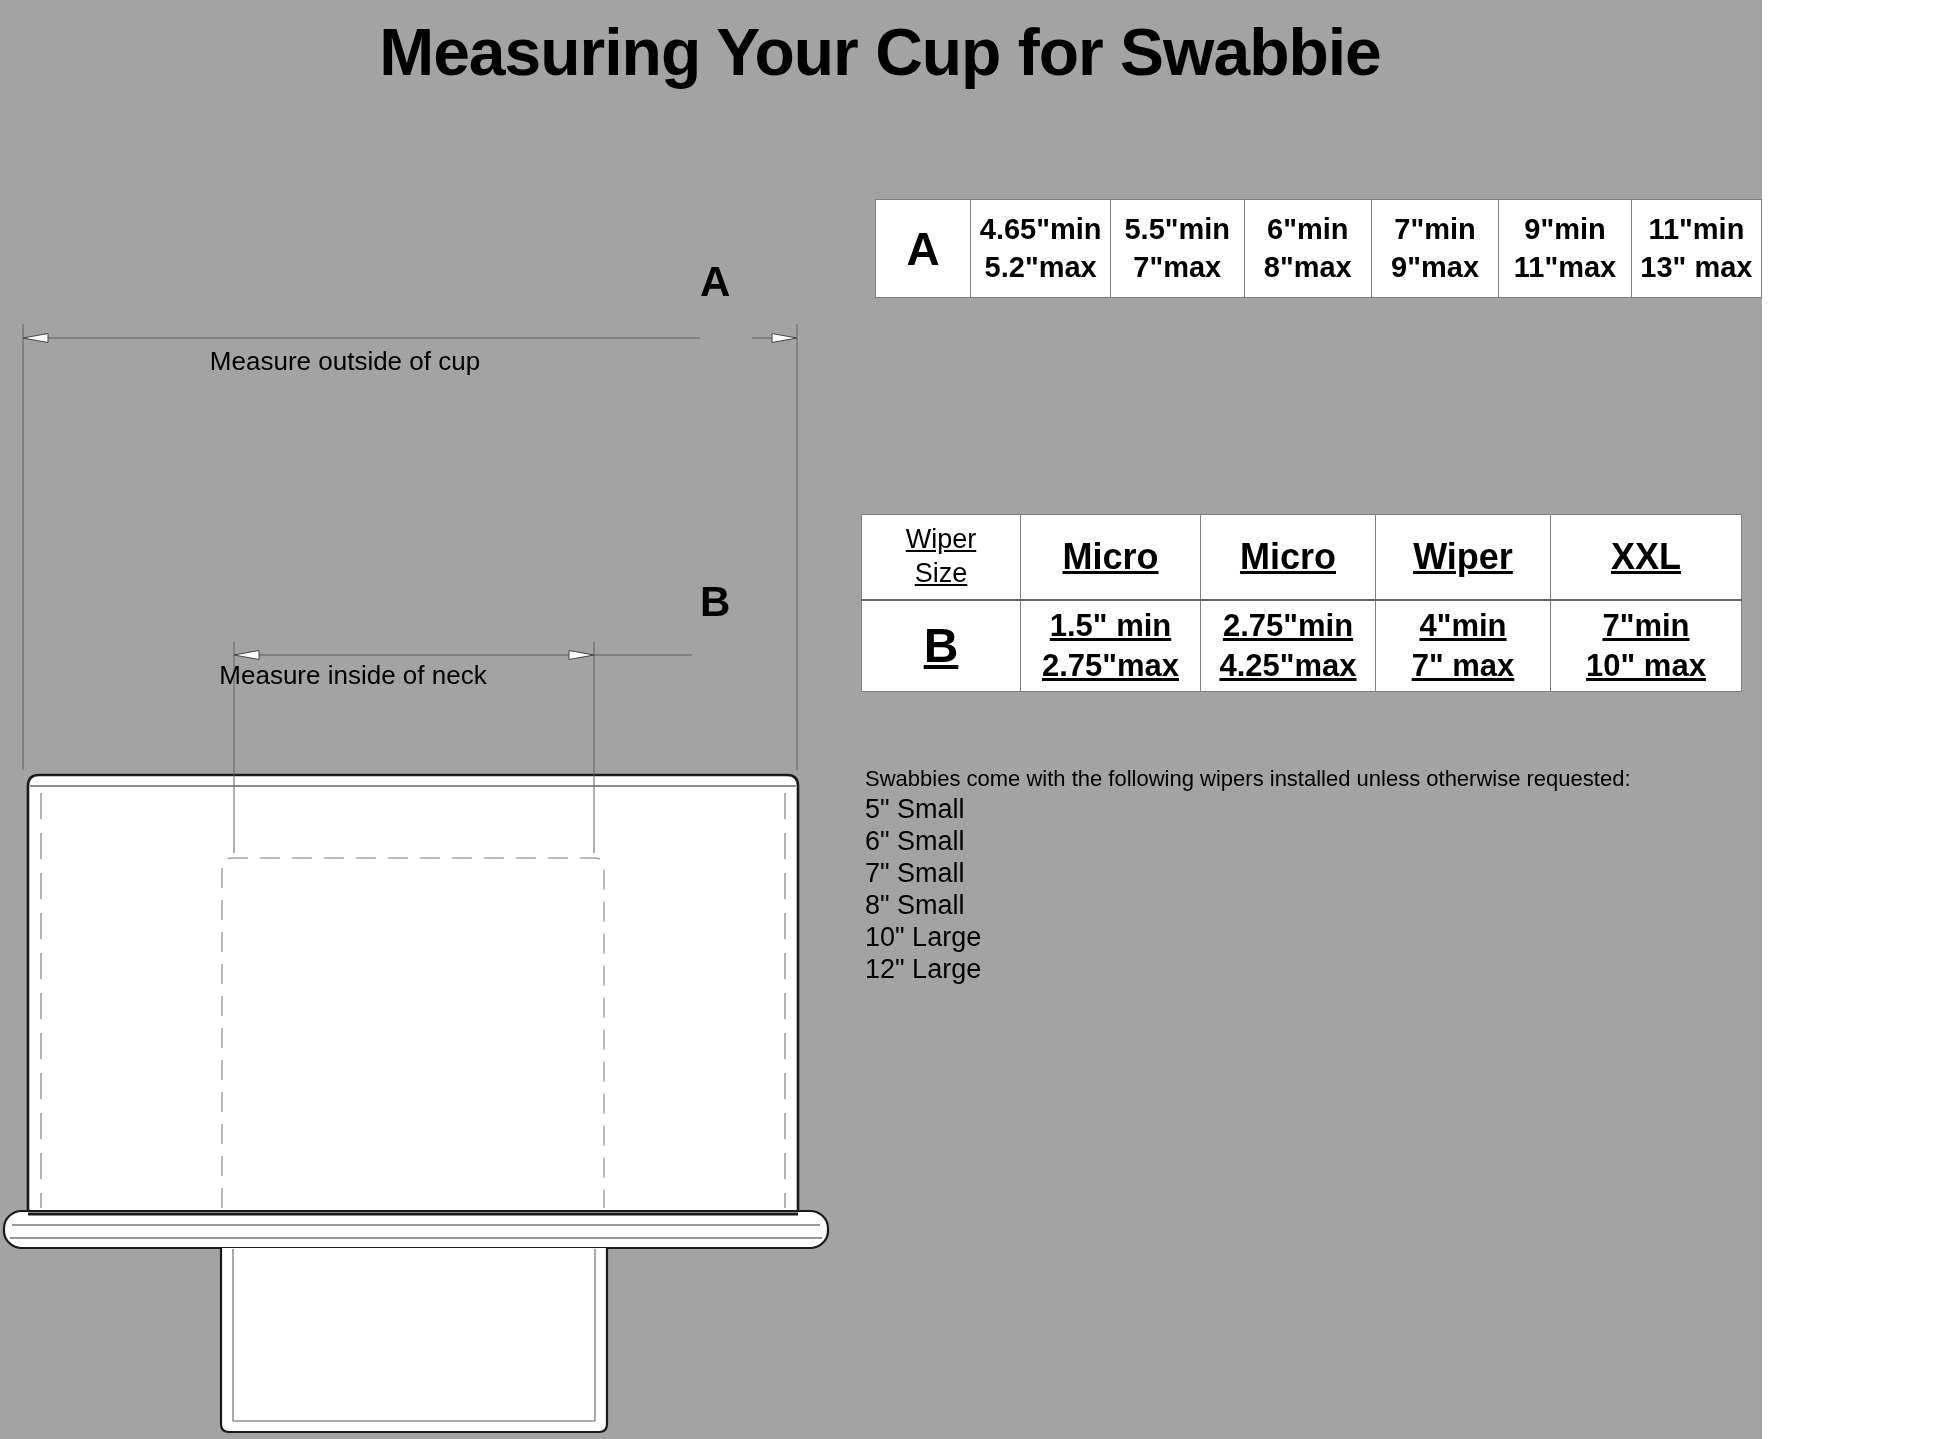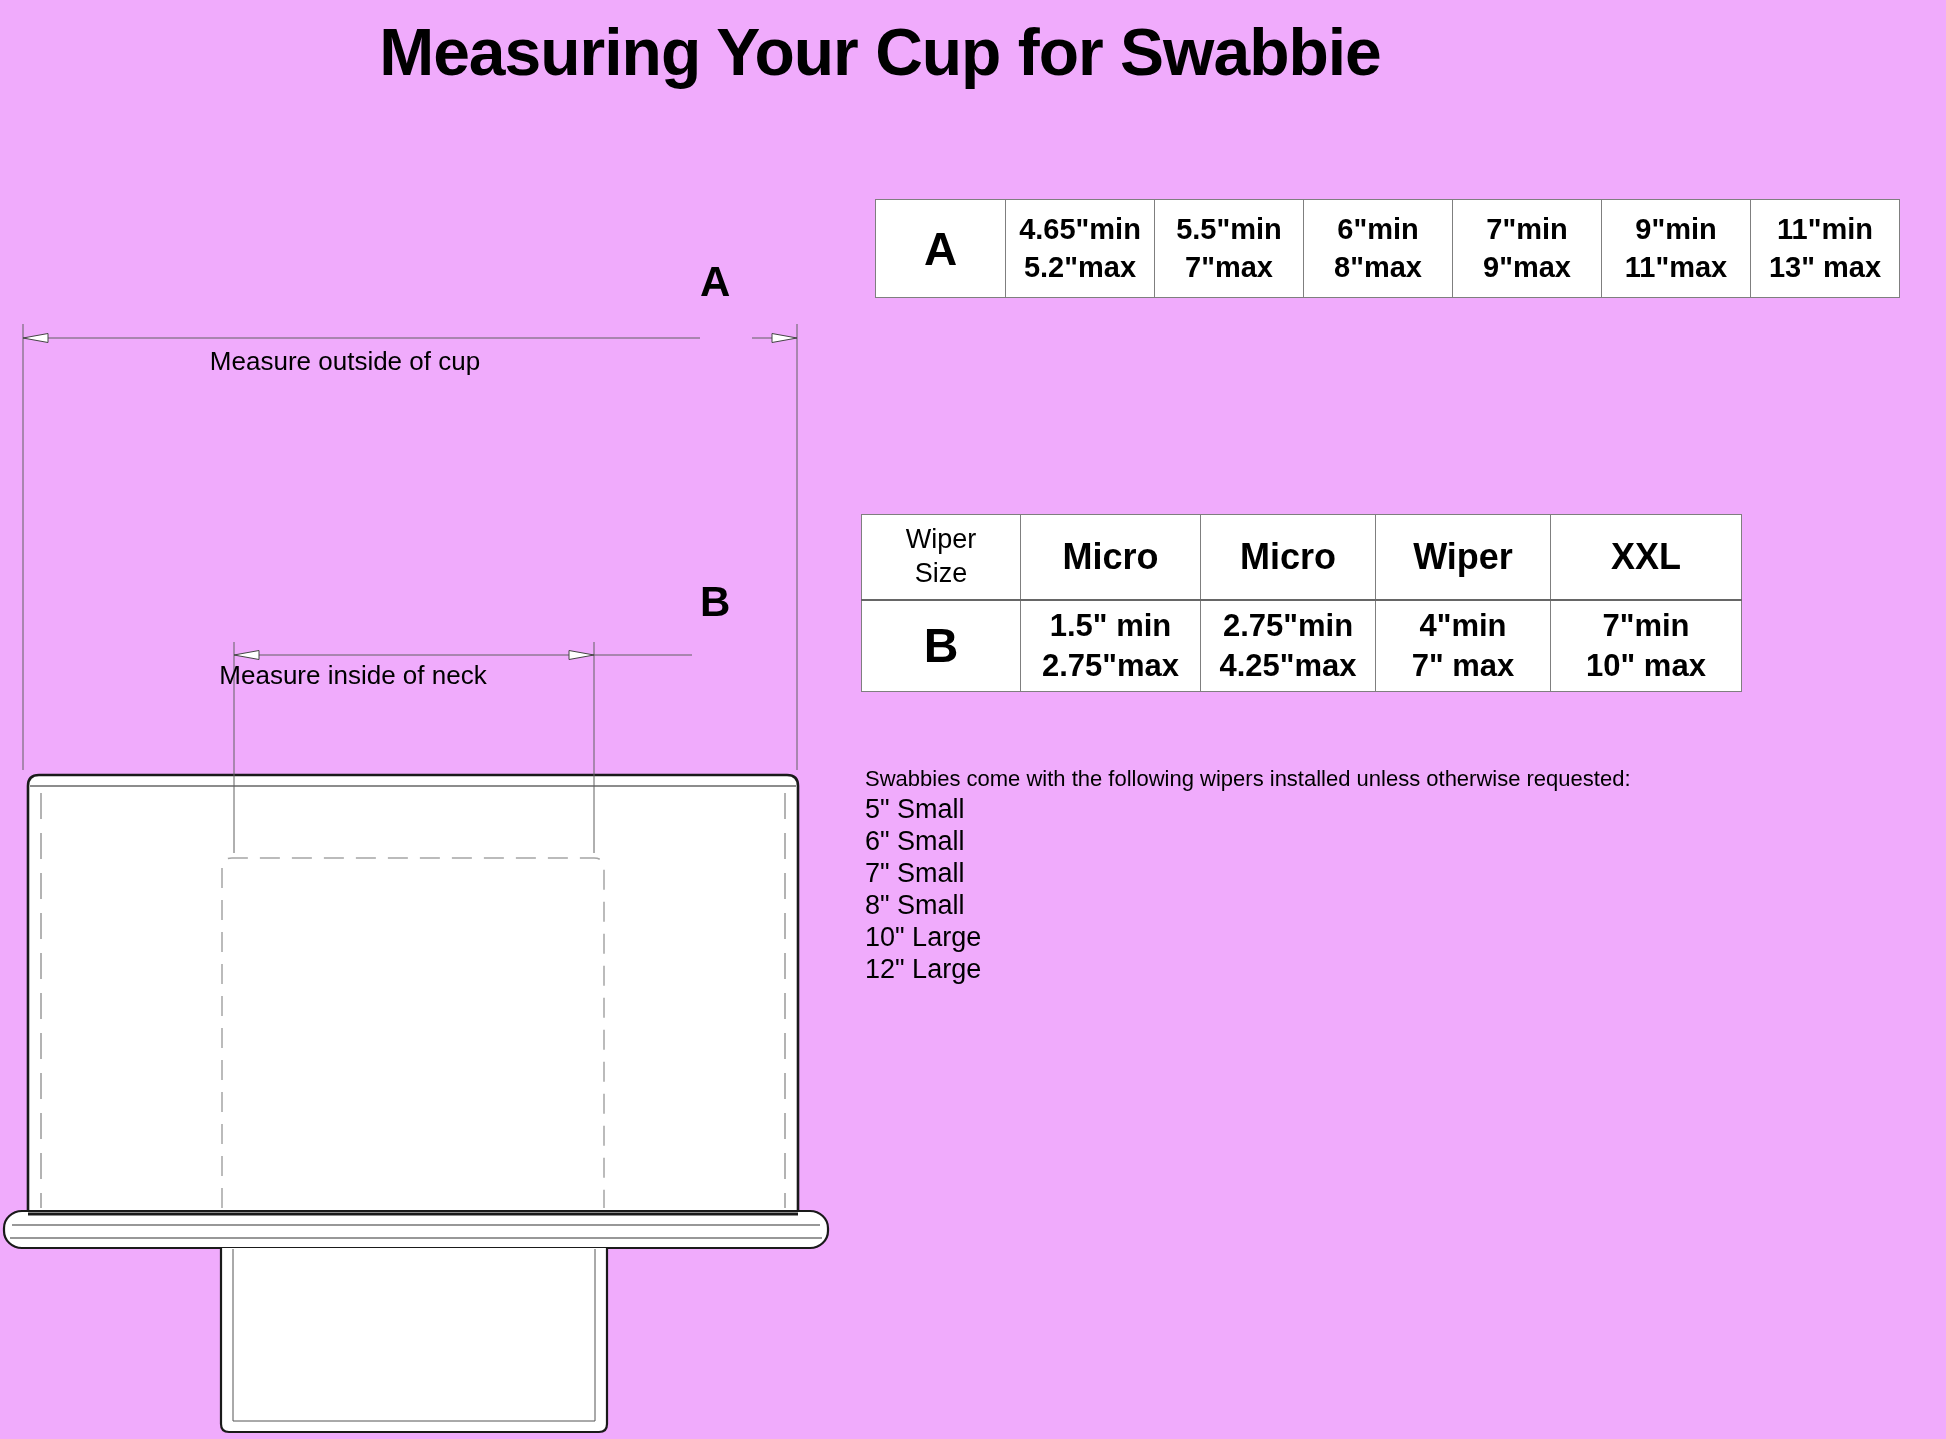--- a/index.html
+++ b/index.html
@@ -1,17 +1,17 @@
 <!DOCTYPE html>
 <html><head>
 <meta charset="utf-8">
 <style>
   html,body{margin:0;padding:0;background:#fff;}
   .page{
-    position:relative;width:1946px;height:1439px;background:#f0abfc;
+    position:relative;width:1762px;height:1439px;background:#a3a3a3;
     font-family:"Liberation Sans","DejaVu Sans",sans-serif;color:#000;overflow:hidden;
   }
   .abs{position:absolute;}
   .title{
     left:0;top:14px;width:1760px;text-align:center;
     font-size:66px;font-weight:bold;letter-spacing:-1px;
   }
   .dimletter{font-size:42px;font-weight:bold;}
   .measure-label{font-size:26px;text-align:center;width:500px;}
   
@@ -115,21 +115,21 @@
         <span>11"max</span>
       </td>
       <td class="val">
         <span>11"min</span>
         <span>13" max</span>
       </td>
     </tr>
   </tbody>
     </table>
 
-  <table class="abs spec t2" style="left:861px;top:514px;">
+  <table class="abs spec t2" style="left:861px;top:514px;text-decoration:underline;">
     <colgroup>
       <col style="width:159px">
         <col style="width:180px">
         <col style="width:175px">
       <col style="width:175px">
         <col style="width:191px">
     </colgroup>
     <tbody>
         <tr class="hdr" style="height:85px">
       <td class="corner">Wiper

